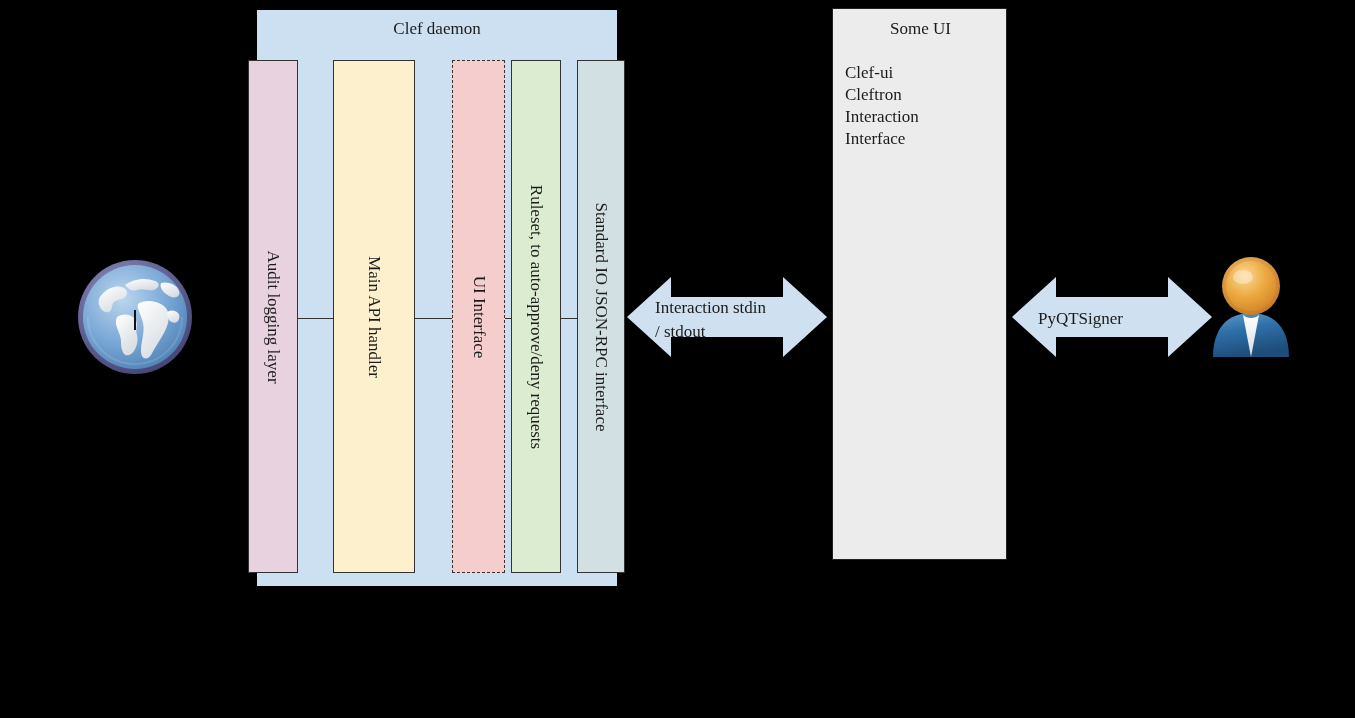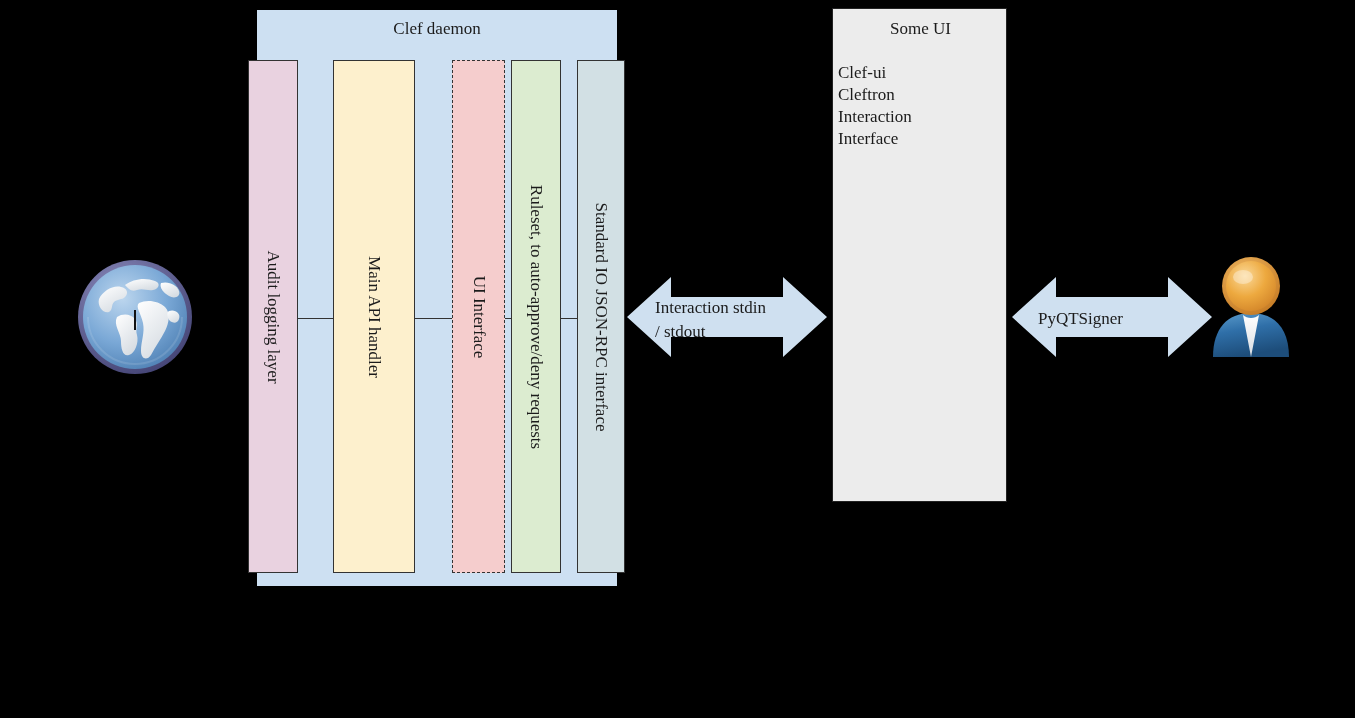--- a/index.html
+++ b/index.html
@@ -72,37 +72,37 @@
   #conn-2 { left: 415px; top: 318px; width: 37px; }
   #conn-3 { left: 505px; top: 318px; width: 6px;  }
   #conn-4 { left: 561px; top: 318px; width: 16px; }
 
   
   .someui-box {
     position: absolute;
     left: 832px;
     top: 8px;
     width: 175px;
-    height: 494px;
+    height: 552px;
     background: #ececec;
     border: 1px solid #222222;
     box-sizing: border-box;
   }
   .someui-title {
     position: absolute;
     left: 0;
     top: 10px;
     width: 175px;
     text-align: center;
     font-size: 17px;
     color: #1b1b1b;
   }
   .someui-list {
     position: absolute;
-    left: 5px;
+    left: 12px;
     top: 53px;
     font-size: 17px;
     color: #1b1b1b;
     line-height: 22px;
   }
   .someui-list div { white-space: nowrap; }
 
   
   .arrow {
     position: absolute;

